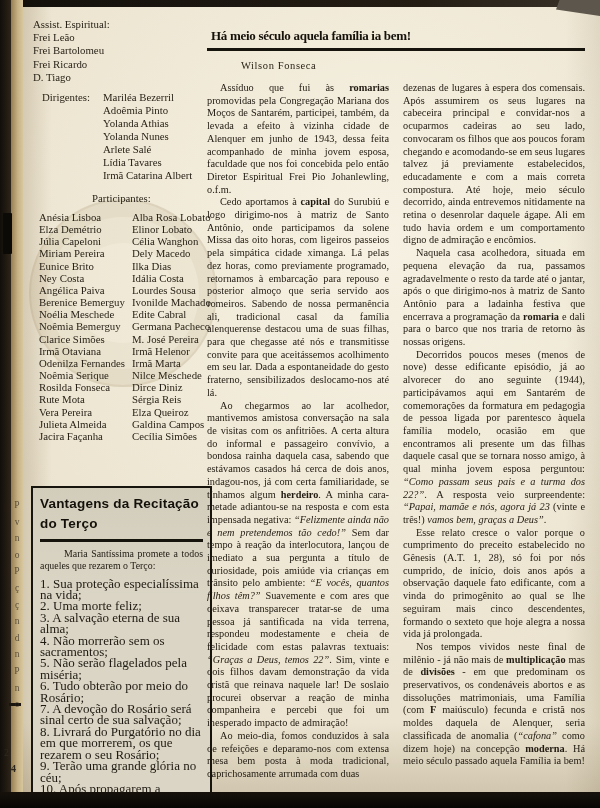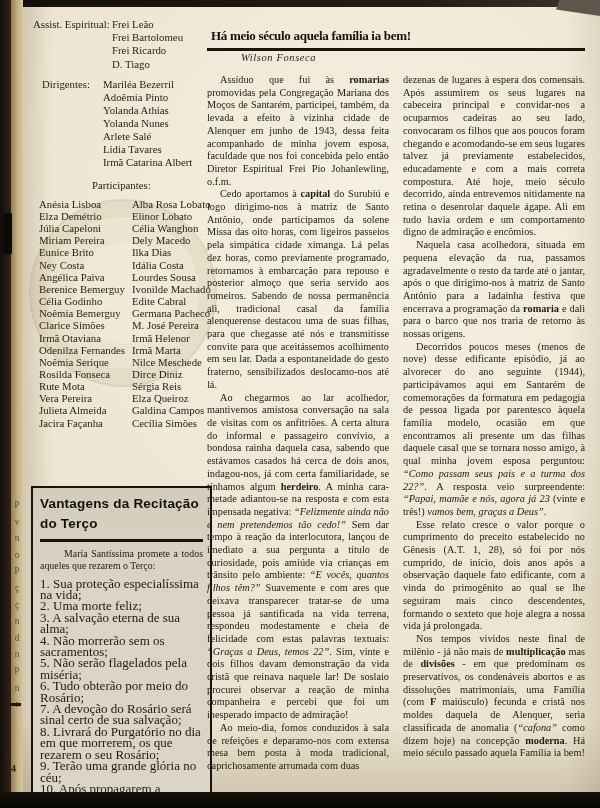--- a/index.html
+++ b/index.html
@@ -35,21 +35,21 @@
       linear-gradient(90deg, rgba(110,85,45,.20), rgba(0,0,0,0) 5%),
       linear-gradient(270deg, rgba(105,85,50,.14), rgba(0,0,0,0) 6%),
       linear-gradient(0deg, rgba(110,90,55,.22), rgba(0,0,0,0) 9%);
     color:#1f1a12;
   }
   .watermark{position:absolute;left:6px;top:192px;width:184px;height:184px;border-radius:50%;
     border:2px solid rgba(150,128,88,.22);box-shadow:inset 0 0 0 16px rgba(150,128,88,.07), inset 0 0 0 42px rgba(150,128,88,.05);}
 
   
   .left-panel{position:absolute;left:10px;top:11px;width:182px;font-size:10.8px;color:#241e14;}
-  .assist-row{display:flex;margin-bottom:7px;}
+  .assist-row{display:flex;margin-bottom:7px;flex-direction:column;}
   .assist-row .lbl{width:79px;line-height:13.2px;}
   .assist-row .names div{line-height:13.2px;}
   .dirig-row{display:flex;padding-left:9px;margin-bottom:10px;}
   .dirig-row .lbl{width:61px;line-height:13px;}
   .dirig-row .names div{line-height:13px;}
   .part-label{padding-left:59px;margin-bottom:6px;line-height:13px;}
   .pair-row{display:flex;line-height:12.15px;padding-left:6px;}
   .pair-row .c1{width:93px;}
   .pair-row .c2{flex:1;}
 
@@ -60,21 +60,21 @@
     padding:6px 7px 7px;}
   .box-title{font-family:"Liberation Sans", sans-serif;font-weight:700;font-size:13.5px;line-height:20px;letter-spacing:.2px;color:#14110b;}
   .box-rule{height:3px;background:#17130d;margin:5px 0 6px;}
   .box-intro{margin:0 0 6px;font-size:9.9px;line-height:11.8px;text-indent:24px;text-align:justify;}
   .box-item{font-size:13px;line-height:11.4px;text-align:left;}
 
   
   .article{position:absolute;left:184px;top:17px;width:378px;}
   .title{margin:4px;font-family:Liberation Serif, serif;font-weight:700;font-size:13px;letter-spacing:-0.3px;white-space:nowrap;color:#15110b;}
   .title-rule{height:3px;background:#17130d;margin-top:4px;}
-  .byline{margin:1px 0 0 34px;font-style:italic;font-size:10.5px;letter-spacing:.6px;color:#2a2317;}
+  .byline{margin:9px 0 0 34px;font-size:10.5px;letter-spacing:.6px;color:#2a2317;}
   .cols{display:flex;gap:14px;margin-top:11px;}
   .col{width:182px;font-size:10.3px;line-height:12.7px;text-align:justify;color:#201a11;}
   .col p.para{margin:0;text-indent:13px;}
   .col p.noind{text-indent:0;}
   .b{font-weight:bold;}
   .i{font-style:italic;}
 </style>
 </head>
 <body>
 
@@ -163,21 +163,21 @@
         </div>
           <div class="pair-row">
           <span class="c1">Angélica Paiva</span>
           <span class="c2">Lourdes Sousa</span>
         </div>
           <div class="pair-row">
           <span class="c1">Berenice Bemerguy</span>
           <span class="c2">Ivonilde Machado</span>
         </div>
           <div class="pair-row">
-          <span class="c1">Célia Godinho</span>
+          <span class="c1">Noélia Meschede</span>
           <span class="c2">Edite Cabral</span>
         </div>
           <div class="pair-row">
           <span class="c1">Noêmia Bemerguy</span>
           <span class="c2">Germana Pacheco</span>
         </div>
           <div class="pair-row">
           <span class="c1">Clarice Simões</span>
           <span class="c2">M. José Pereira</span>
         </div>

